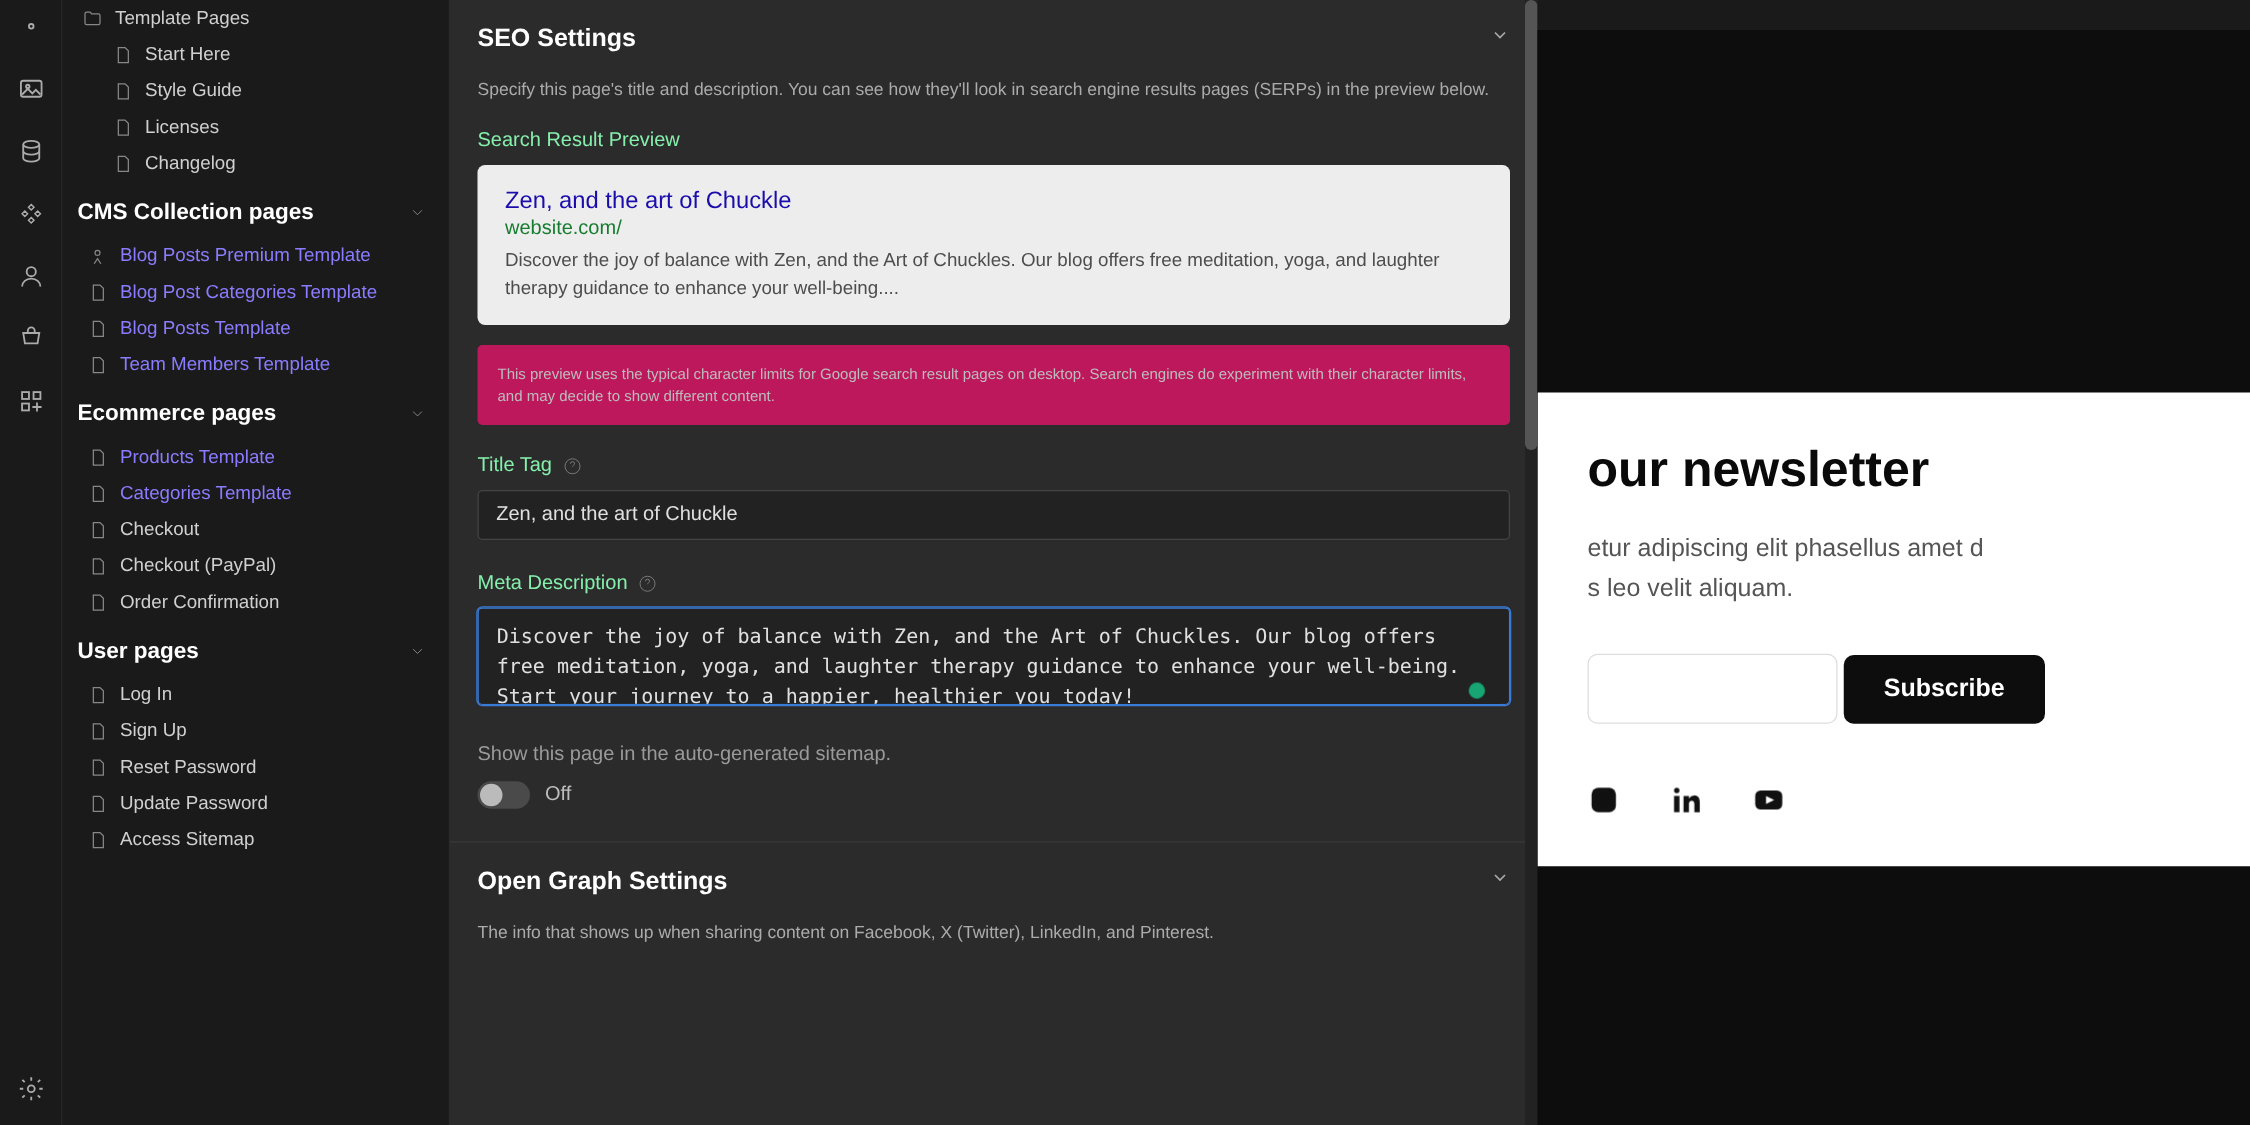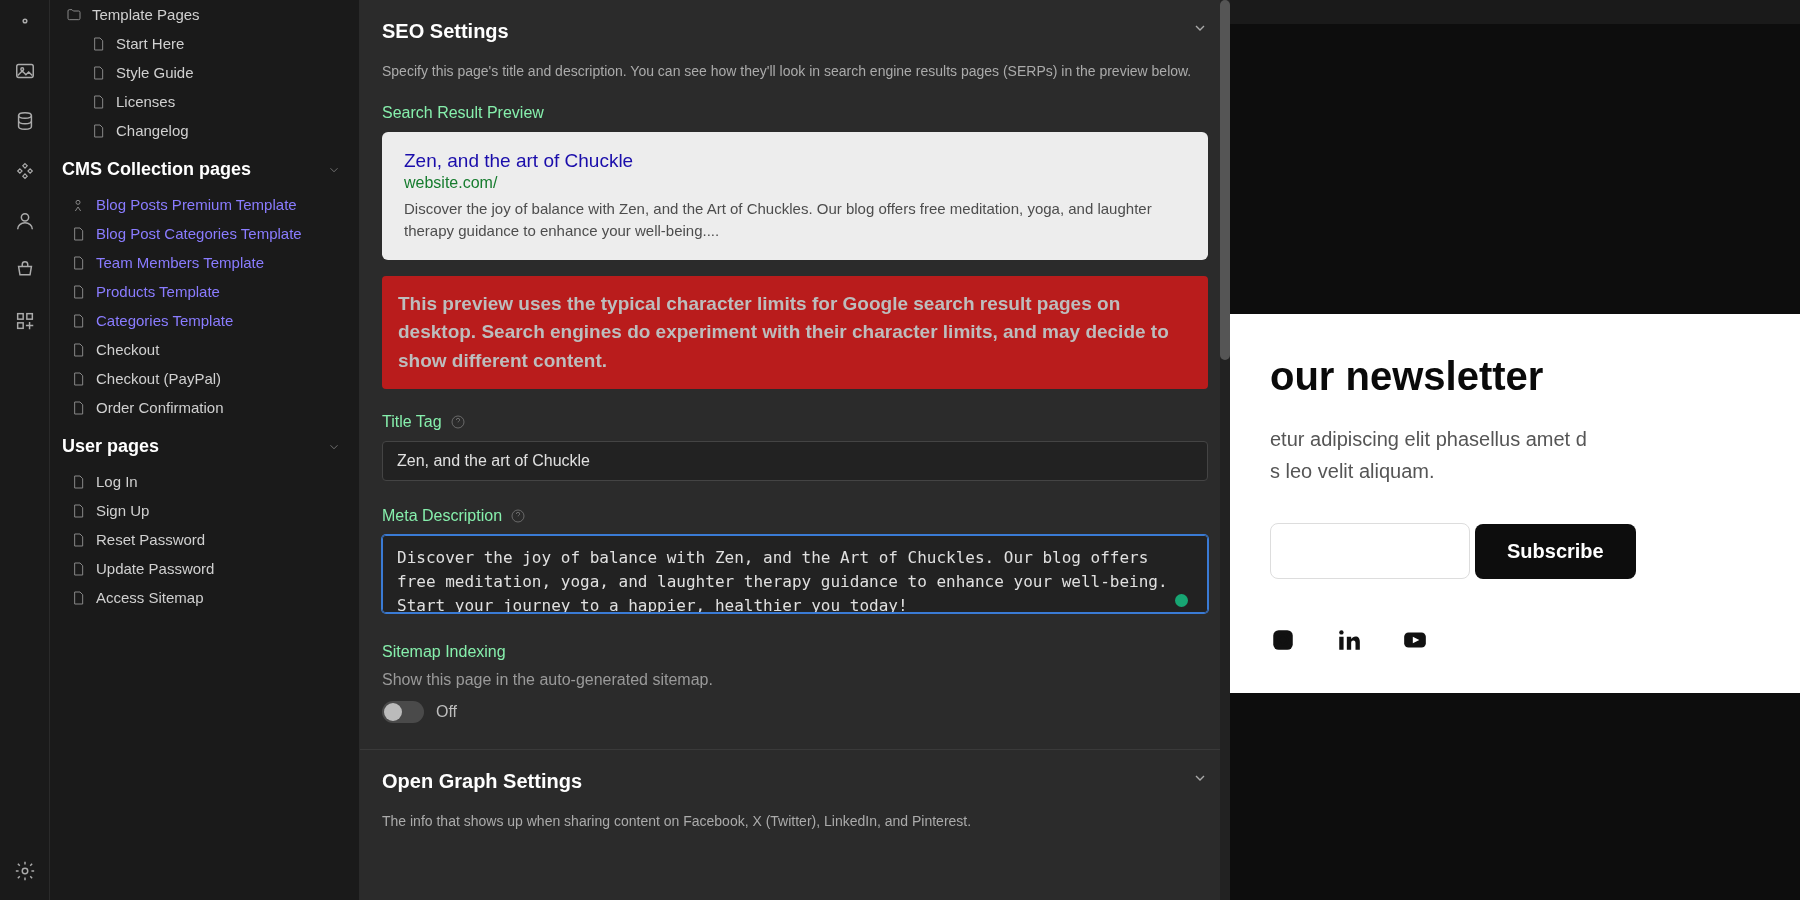--- a/index.html
+++ b/index.html
@@ -80,21 +80,21 @@
   color:#86efac; font-size:16px; margin-bottom:10px; display:flex; align-items:center; gap:8px;
 }
 .field-label svg { width:16px; height:16px; stroke:#888; fill:none; }
 .serp {
   background:#ededed; border-radius:6px; padding:18px 22px; margin-bottom:16px;
 }
 .serp-title { color:#1a0dab; font-size:19px; margin-bottom:2px; }
 .serp-url { color:#167c2e; font-size:16px; margin-bottom:6px; }
 .serp-desc { color:#4d4d4d; font-size:15px; line-height:1.45; }
 .infobox {
-  background:#b91c1c; border-radius:4px; padding:14px 16px; color:#bdbdbd; font-size:19px; line-height:1.5; margin-bottom:24px;font-weight:bold;
+  background:#be185d; border-radius:4px; padding:14px 16px; color:#bdbdbd; font-size:12px; line-height:1.5; margin-bottom:24px;
 }
 .text-input {
   width:100%; background:#222; border:1px solid #444; border-radius:4px; padding:10px 14px; color:#e0e0e0; font-size:16px;
 }
 .textarea {
   width:100%; background:#222; border:1.5px solid #3a7bd5; border-radius:4px; padding:10px 14px; color:#e0e0e0; font-size:16px; line-height:1.5; resize:none; height:78px; box-shadow: 0 0 0 1px #3a7bd5;
   position: relative;
 }
 .field-block { margin-bottom: 26px; }
 .sub-desc { color:#9a9a9a; font-size:16px; margin: 0 0 12px 0; }
@@ -211,23 +211,35 @@
   <div class="tree-item purple">
       <svg viewBox="0 0 24 24" stroke="#8a7cff">
         <path d="M7 3h8l4 4v14H7z"></path>
       </svg>
       <span>Blog Post Categories Template</span>
     </div>
   <div class="tree-item purple">
       <svg viewBox="0 0 24 24" stroke="#8a7cff">
         <path d="M7 3h8l4 4v14H7z"></path>
       </svg>
+      <span>Blog Posts Template</span>
+    </div>
+  <div class="tree-item purple">
+      <svg viewBox="0 0 24 24" stroke="#8a7cff">
+        <path d="M7 3h8l4 4v14H7z"></path>
+      </svg>
       <span>Team Members Template</span>
     </div>
 
+  <div class="section-header">
+    <span>Ecommerce pages</span>
+    <svg viewBox="0 0 24 24" fill="none" stroke="currentColor">
+        <path d="M6 9l6 6 6-6"></path>
+      </svg>
+  </div>
   <div class="tree-item purple">
       <svg viewBox="0 0 24 24" stroke="#8a7cff">
         <path d="M7 3h8l4 4v14H7z"></path>
       </svg>
       <span>Products Template</span>
     </div>
   <div class="tree-item purple">
       <svg viewBox="0 0 24 24" stroke="#8a7cff">
         <path d="M7 3h8l4 4v14H7z"></path>
       </svg>
@@ -333,21 +345,20 @@
             <path d="M9.5 9a2.5 2.5 0 015 0c0 1.5-2.5 2-2.5 3.5M12 17h.01"></path>
           </svg>
       </div>
       <div style="position:relative">
         <textarea class="textarea" style="">Discover the joy of balance with Zen, and the Art of Chuckles. Our blog offers free meditation, yoga, and laughter therapy guidance to enhance your well-being. Start your journey to a happier, healthier you today!</textarea>
         <div class="cursor-dot"></div>
       </div>
     </div>
 
     <div class="field-block">
-      <div class="field-label">Sitemap Indexing</div>
       <div class="sub-desc">Show this page in the auto-generated sitemap.</div>
       <div class="toggle-row">
         <div class="toggle"></div>
         <span class="toggle-label">Off</span>
       </div>
     </div>
 
     <div class="divider"></div>
 
     <div class="settings-header">

